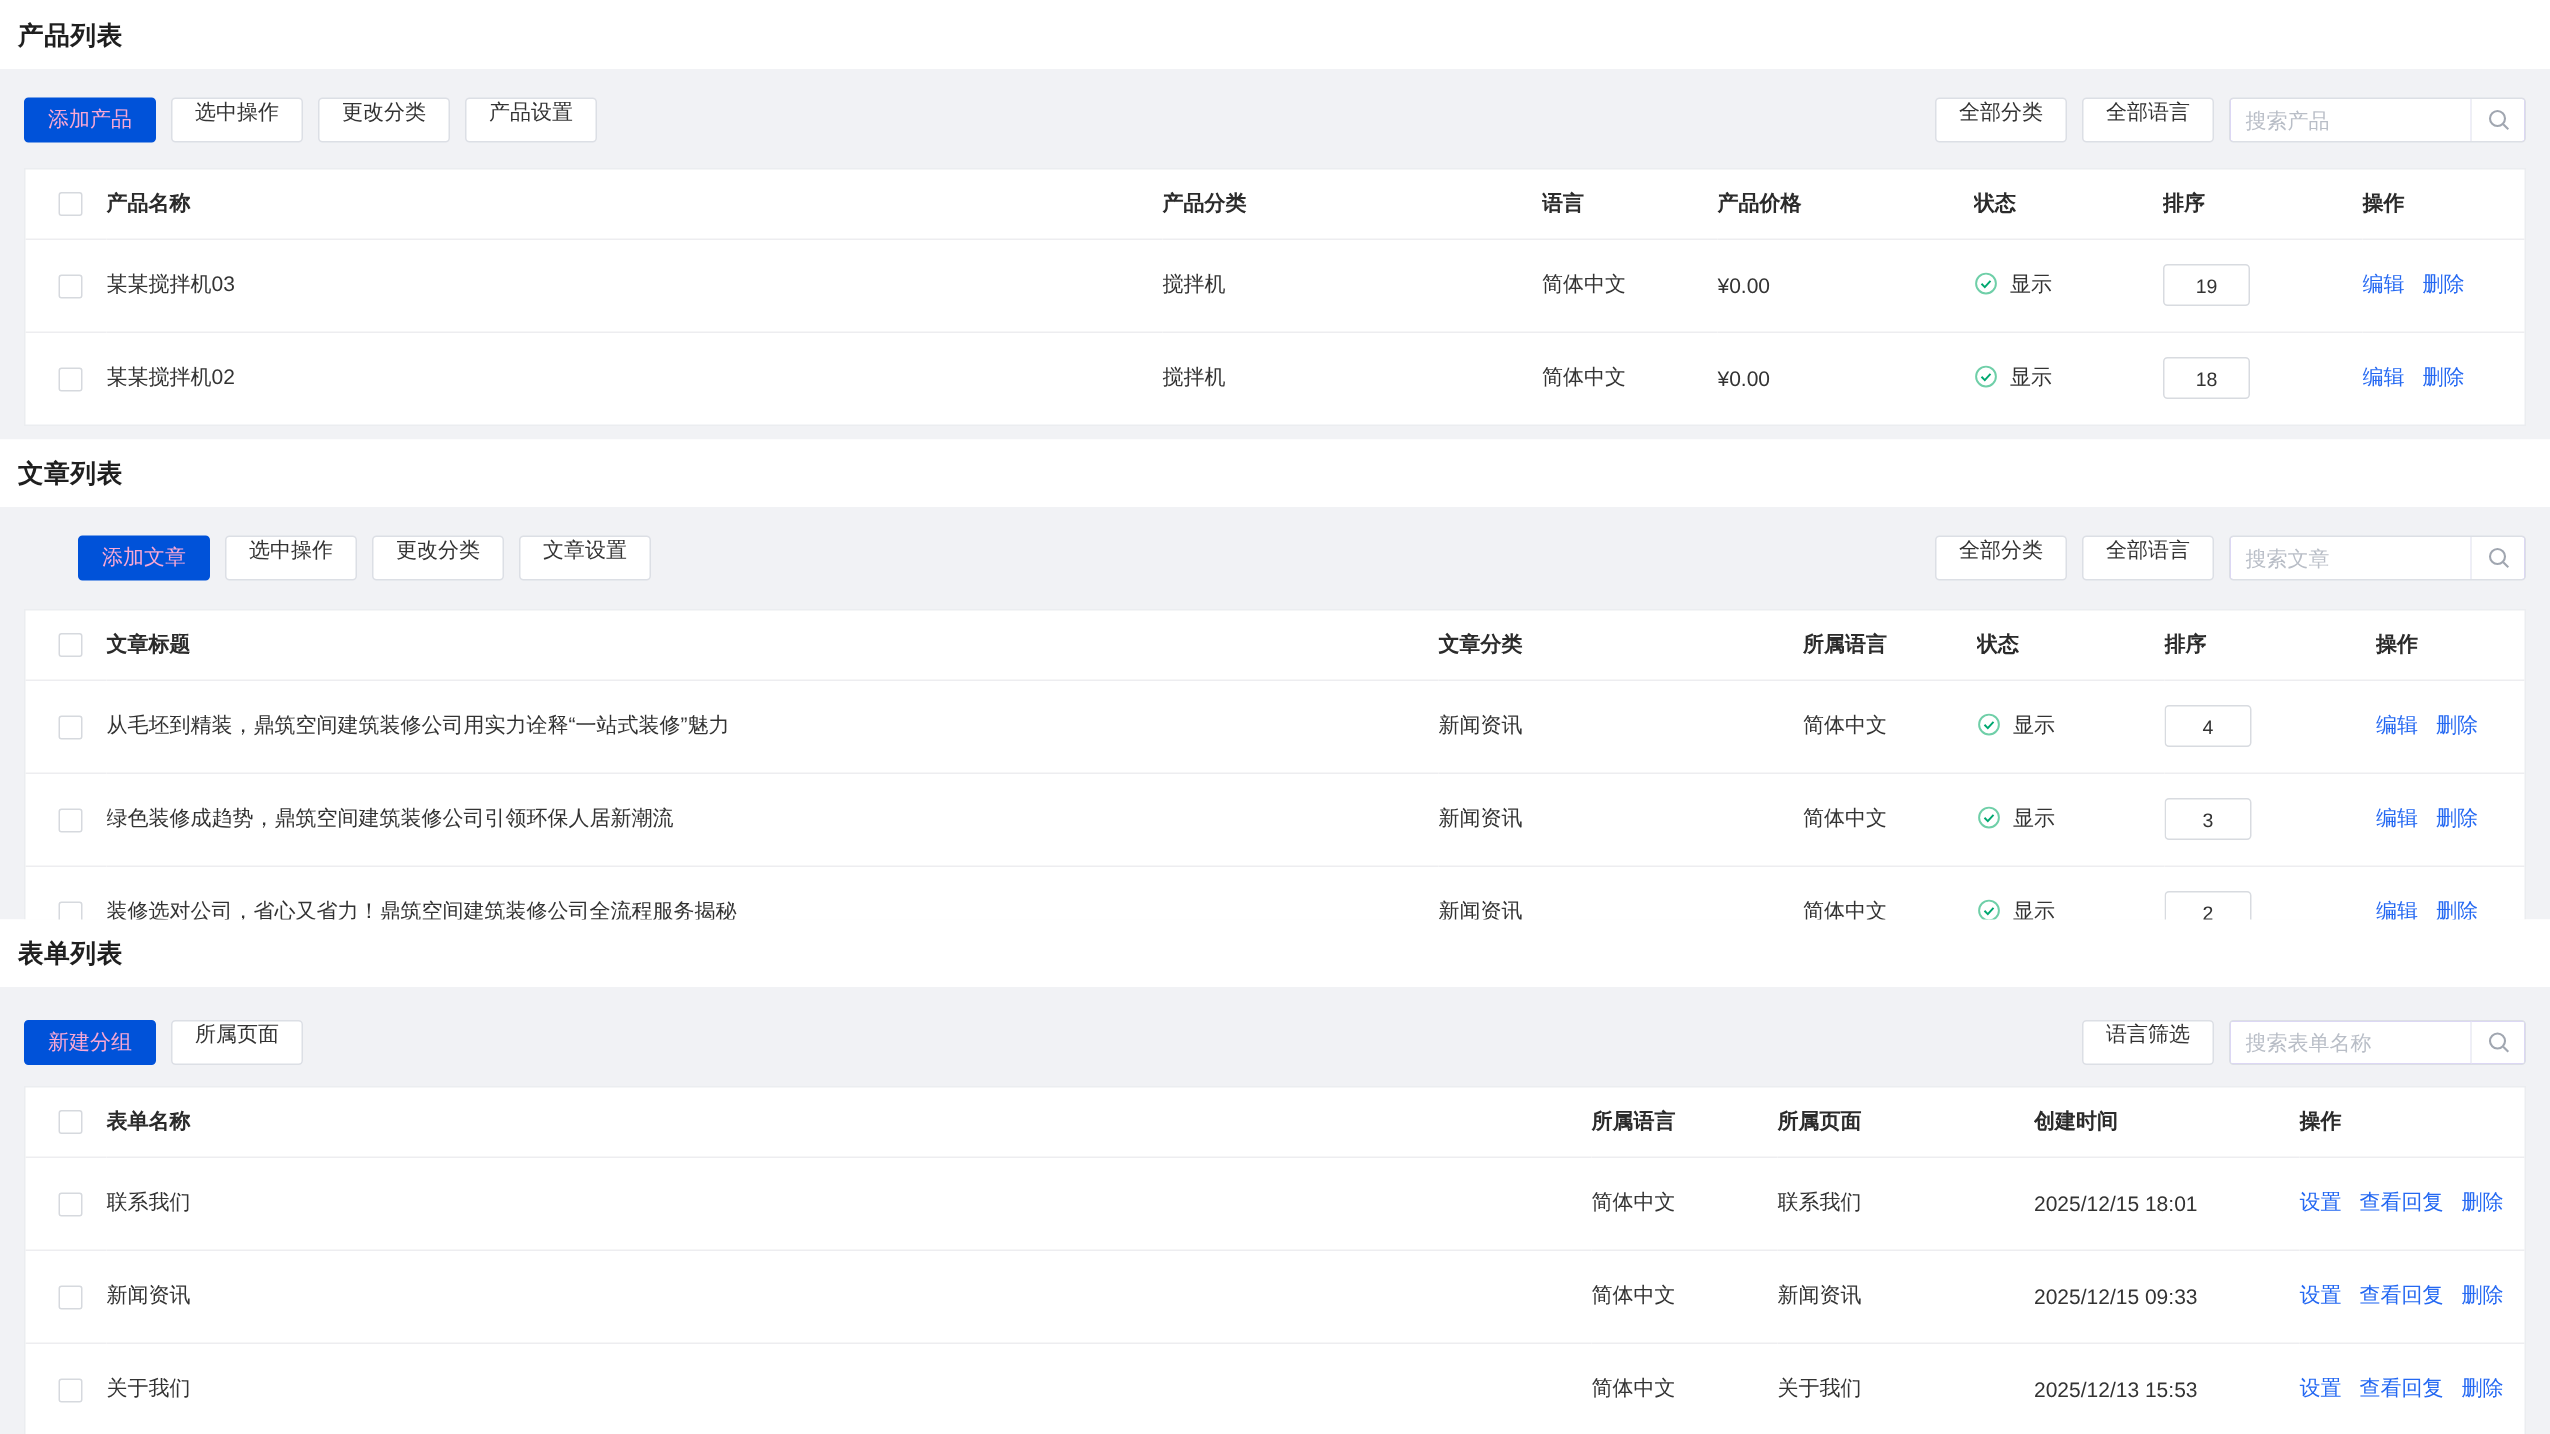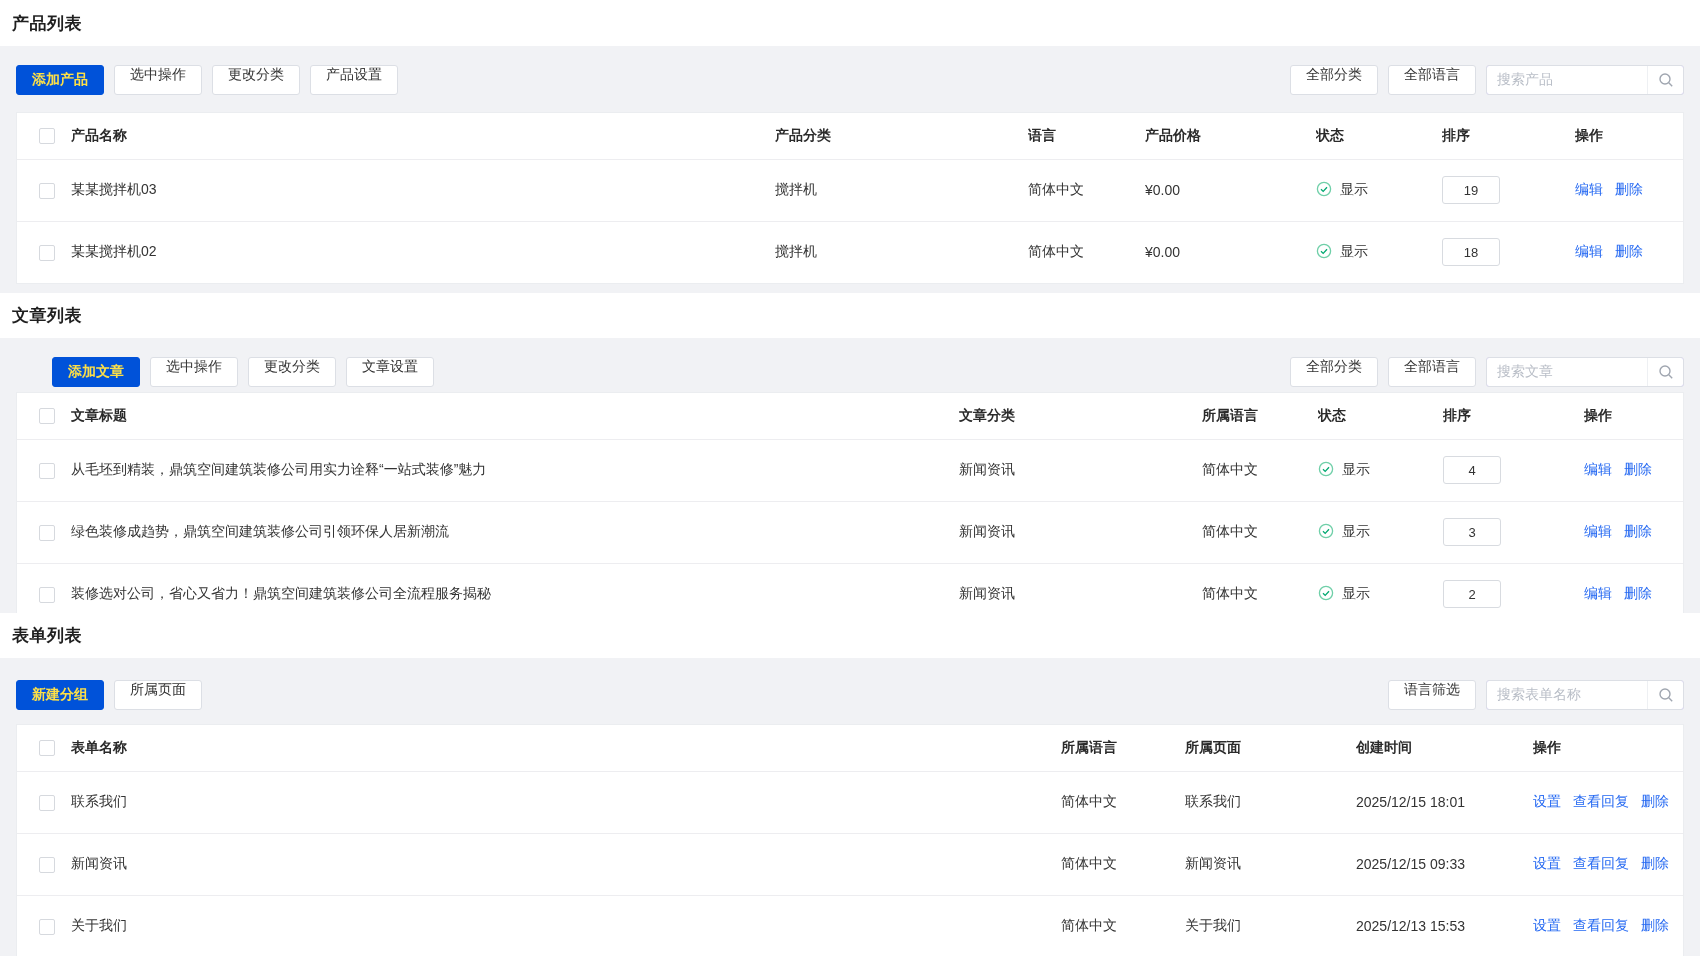--- a/index.html
+++ b/index.html
@@ -14,26 +14,26 @@
   }
   *{margin:0;padding:0;box-sizing:border-box;}
   html,body{width:1700px;height:956px;overflow:hidden;background:#fff;
     font-family:"Liberation Sans","DejaVu Sans",sans-serif;color:var(--text);}
   .title-bar{height:46px;display:flex;align-items:center;padding:4px 12px;background:#fff;}
   .title-bar h2{font-size:17px;font-weight:700;color:#1f1f1f;letter-spacing:.5px;}
   .section-body{background:var(--bg-gray);padding:19px 16px 9px;}
   .toolbar{display:flex;align-items:center;gap:10px;margin-bottom:17px;}
   .btn{height:30px;display:inline-flex;align-items:center;gap:10px;padding:0 15px;
     font-size:14px;border-radius:3px;cursor:pointer;white-space:nowrap;}
-  .btn-primary{background:var(--primary);color:#fde047;border:1px solid var(--primary);font-weight:bold;}
+  .btn-primary{background:var(--primary);color:#f9a8d4;border:1px solid var(--primary);}
   .btn-plain{background:#fff;color:var(--text);border:1px solid var(--border);flex-direction:column;}
   .spacer{margin-left:auto;}
   .chev{display:inline-block;width:10px;height:6px;}
   .search-group{height:30px;display:flex;align-items:center;background:#c4b5fd;
-    border:1px solid var(--border);border-radius:3px;overflow:hidden;font-family:Liberation Serif, serif;}
+    border:1px solid var(--border);border-radius:3px;overflow:hidden;}
   .search-group input{border:none;outline:none;height:100%;width:160px;padding:0 10px;
     font-size:14px;color:var(--text);font-family:inherit;}
   .search-group input::placeholder{color:var(--placeholder);}
   .search-btn{width:36px;height:100%;display:flex;align-items:center;justify-content:center;
     border-left:1px solid #eef0f3;cursor:pointer;background:#fff;}
   .card{background:#fff;border:1px solid #ebedf0;}
   table{width:100%;border-collapse:collapse;table-layout:fixed;}
   thead td{height:46px;font-size:14px;font-weight:600;color:#2b2b2b;}
   tbody td{height:62px;font-size:14px;color:var(--text);}
   tbody tr{border-top:1px solid var(--row-line);}
@@ -41,21 +41,21 @@
   .cb{display:inline-block;width:16px;height:16px;border:1px solid #d6d9de;border-radius:2px;
     background:#fff;vertical-align:middle;cursor:pointer;}
   td.cb-cell{padding-left:22px;}
   .status{display:inline-flex;gap:8px;}
   .sort-input{width:58px;height:28px;border:1px solid #d8dbe0;border-radius:3px;
     text-align:center;font-size:13px;color:var(--text);outline:none;background:#fff;font-family:inherit;}
   .link{color:var(--link);cursor:pointer;text-decoration:none;margin-right:12px;font-size:14px;}
   .link:last-child{margin-right:0;}
   
   #section-articles .section-body{height:275px;padding:19px 16px 0;overflow:hidden;}
-  #section-articles .toolbar{margin-bottom:5px;padding-left:36px;}
+  #section-articles .toolbar{margin-bottom:19px;padding-left:36px;}
   #section-forms .title-bar{height:45px;}
   #section-articles .title-bar{height:45px;}
   #section-forms .section-body{height:310px;padding:22px 16px 0;overflow:hidden;}
   #section-forms .toolbar{margin-bottom:14px;}
 </style>
 </head>
 <body>
 
 <section id="section-products">
   <div class="title-bar">

